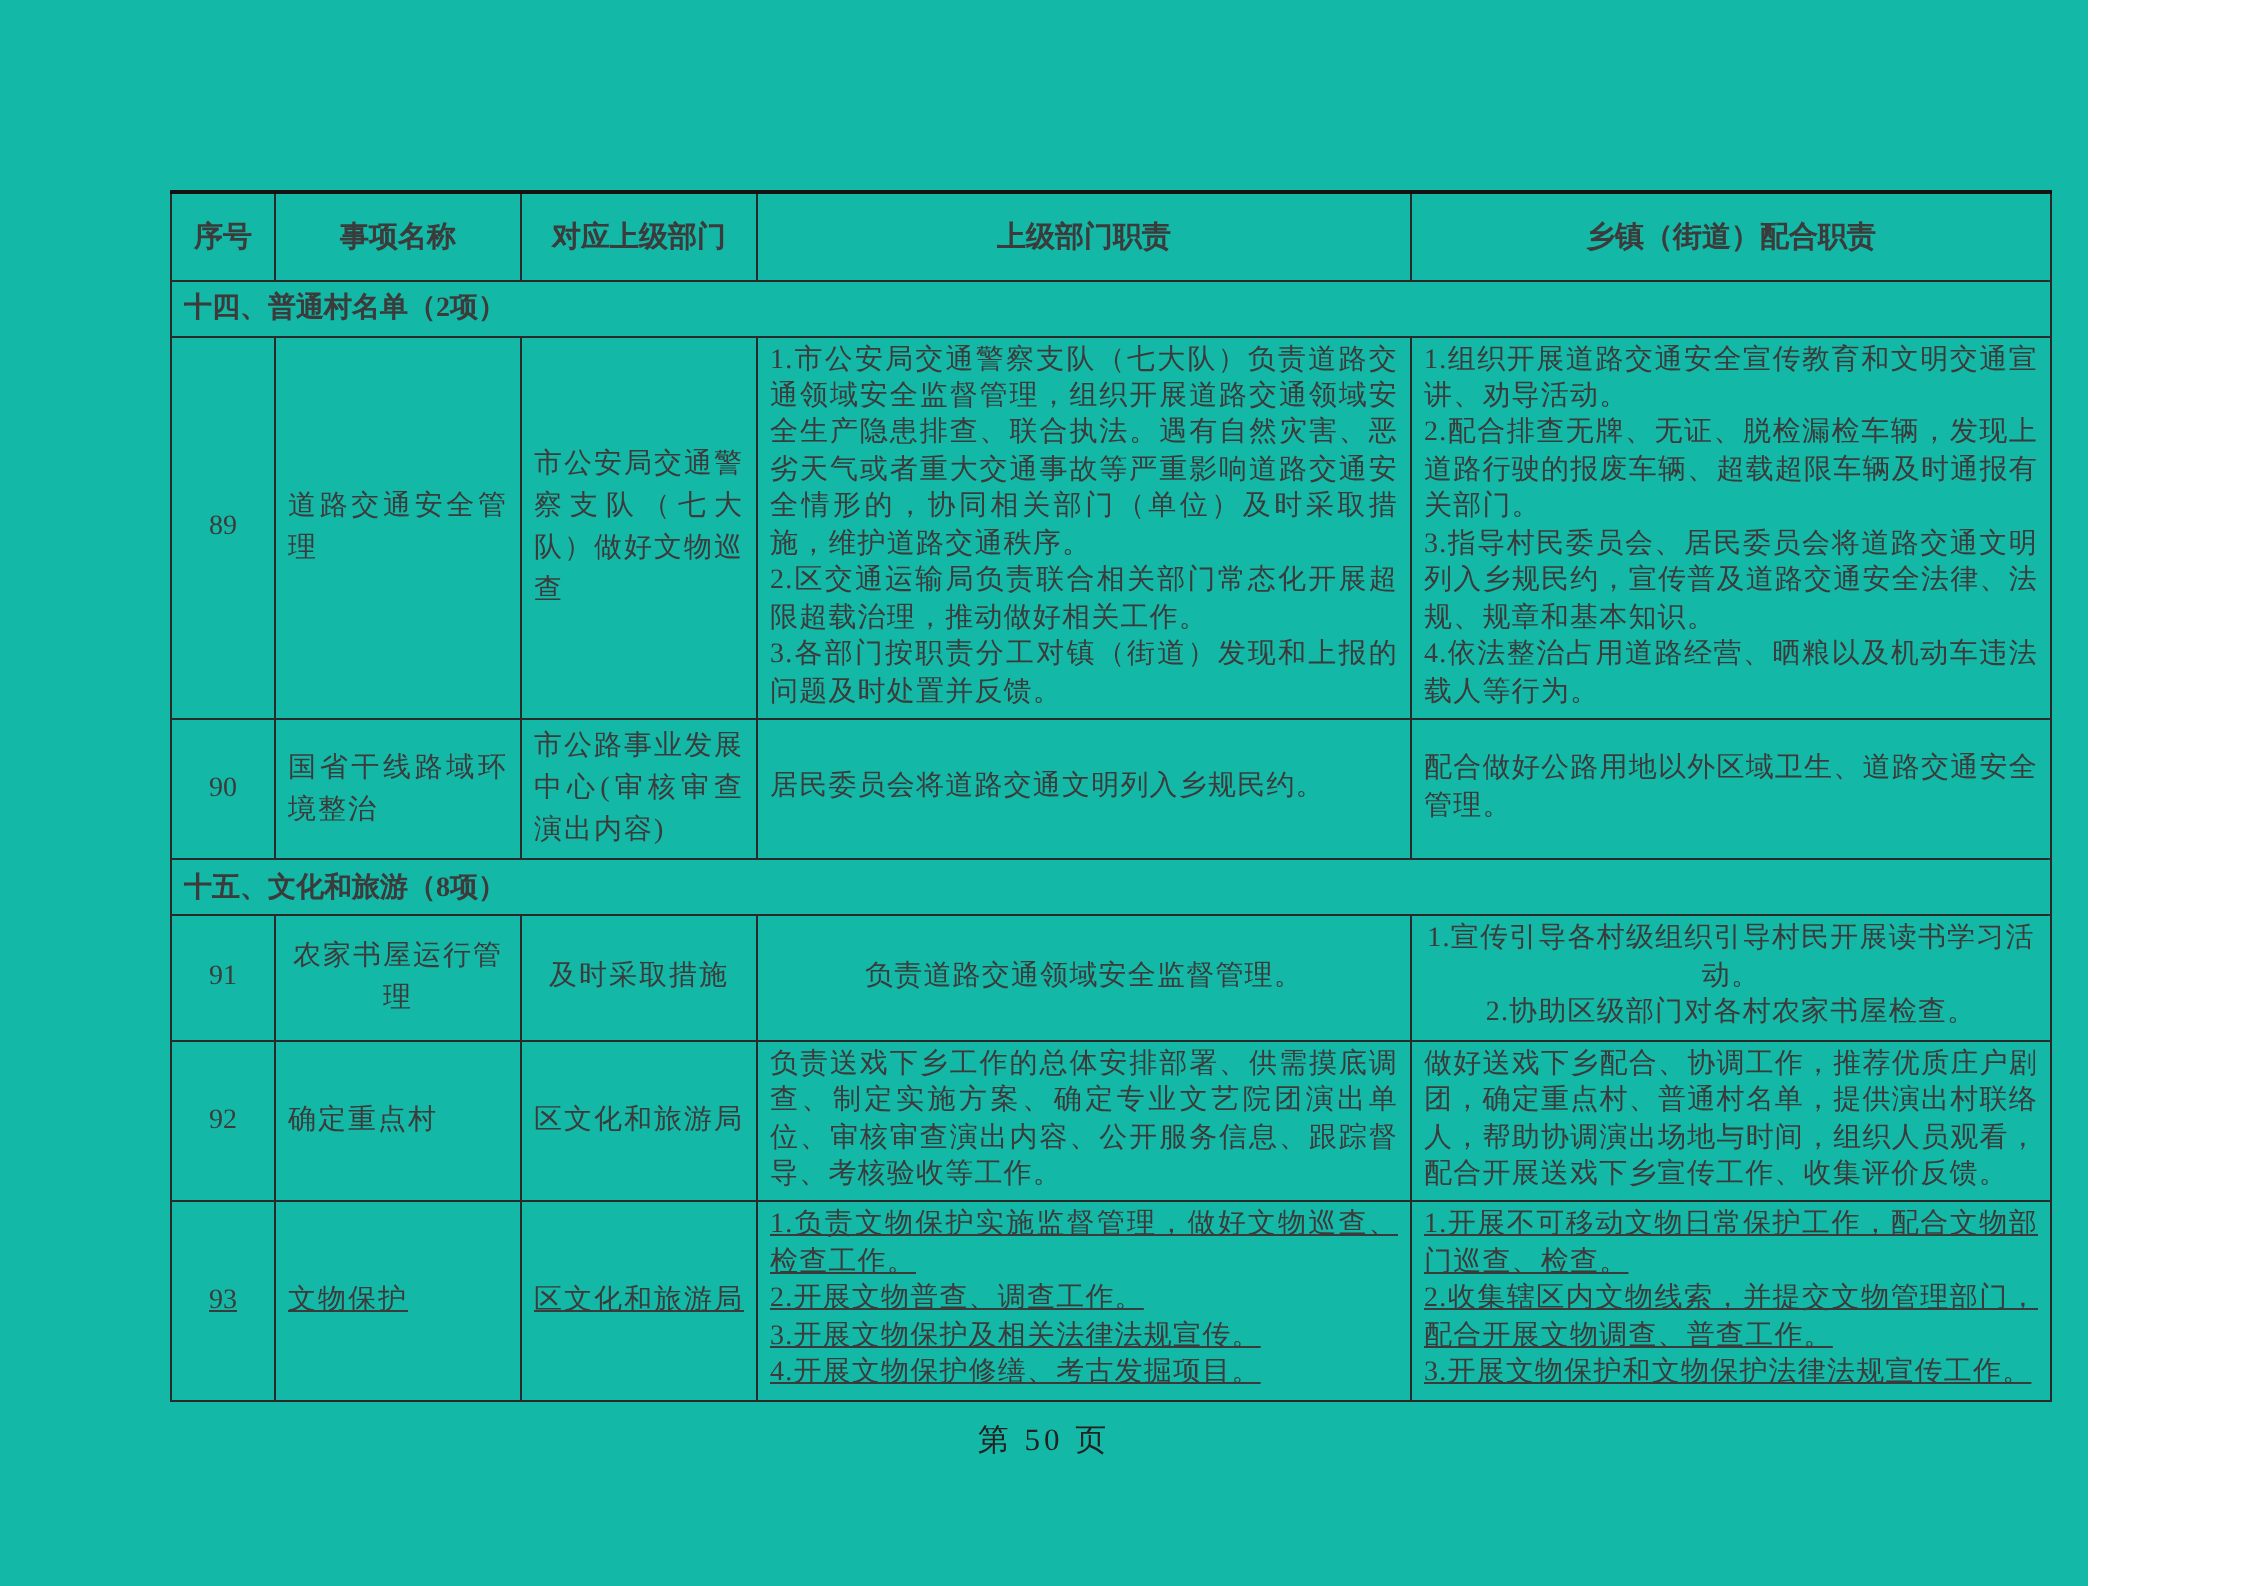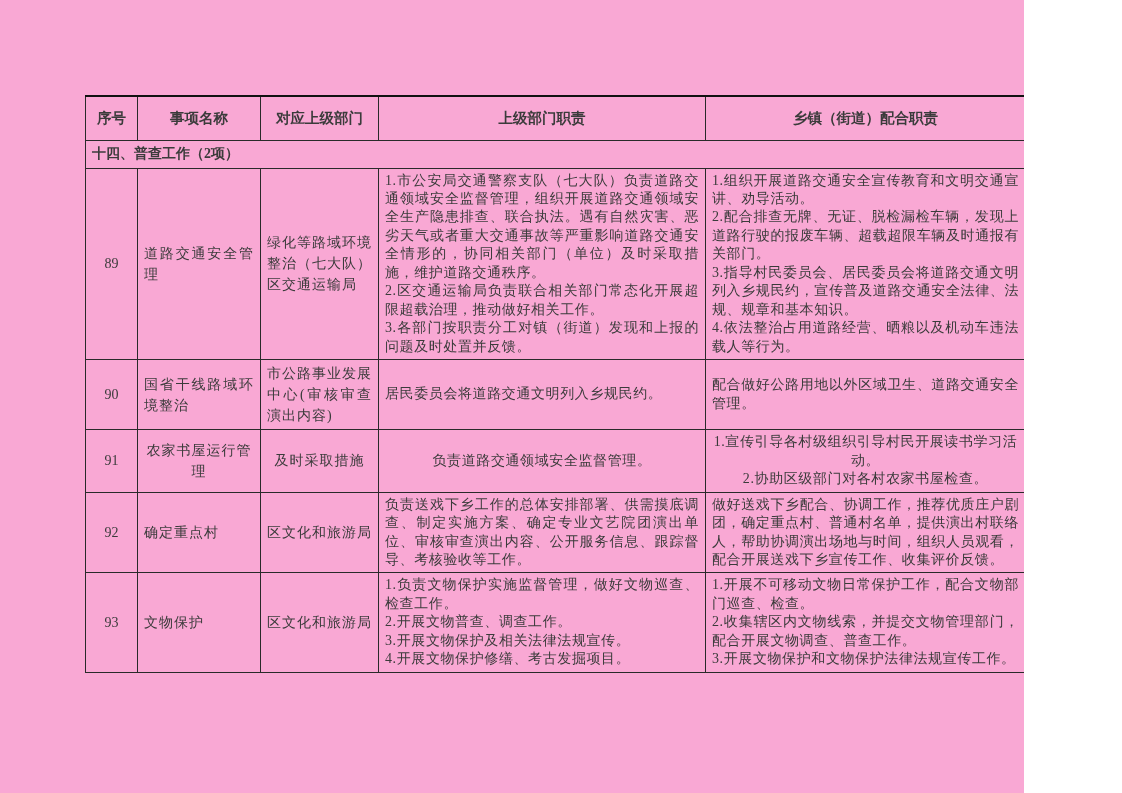--- a/index.html
+++ b/index.html
@@ -8,22 +8,23 @@
     background: #ffffff;
     width: 1122px;
     height: 793px;
     font-family: "Liberation Serif", "DejaVu Serif", serif;
     color: #3b3b3b;
   }
   .page {
     position: relative;
     width: 1024px;
     height: 793px;
-    background: #f9a8d4;
+    background: #14b8a6;
     overflow: hidden;
+    padding-left: 20px;
   }
   table.doc-table {
     position: absolute;
     left: 85px;
     top: 95px;
     width: 940px;
     border-collapse: collapse;
     table-layout: fixed;
     border: 1px solid #1f1f1f;
     border-top: 2px solid #111111;
@@ -64,21 +65,21 @@
     text-align: justify;
     white-space: pre-line;
     line-height: 1.32;
     letter-spacing: 0.6px;
     padding: 4px 6px;
   }
   tr.r-89 td { height: 185px; }
   tr.r-90 td { height: 65px; }
   tr.r-91 td { height: 50px; text-align: center; }
   tr.r-92 td { height: 77px; }
-  tr.r-93 td { height: 87px; }
+  tr.r-93 td { height: 87px; text-decoration: underline; }
   .page-footer {
     position: absolute;
     top: 710px;
     left: 0;
     width: 100%;
     text-align: center;
     font-size: 15.5px;
     color: #222222;
     letter-spacing: 2px;
   }
@@ -100,40 +101,43 @@
       <tr>
         <th>序号</th>
         <th>事项名称</th>
         <th>对应上级部门</th>
         <th>上级部门职责</th>
         <th>乡镇（街道）配合职责</th>
       </tr>
     </thead>
     <tbody>
       <tr>
-        <td class="section-cell" colspan="5">十四、普查工作（2项）</td>
+        <td class="section-cell" colspan="5">十四、普通村名单（2项）</td>
       </tr>
       <tr class="r-89">
         <td class="c-no">89</td>
         <td class="c-name">道路交通安全管理</td>
-        <td class="c-dept">绿化等路域环境整治（七大队）区交通运输局</td>
+        <td class="c-dept">市公安局交通警察支队（七大队）做好文物巡查</td>
         <td class="c-duty">1.市公安局交通警察支队（七大队）负责道路交通领域安全监督管理，组织开展道路交通领域安全生产隐患排查、联合执法。遇有自然灾害、恶劣天气或者重大交通事故等严重影响道路交通安全情形的，协同相关部门（单位）及时采取措施，维护道路交通秩序。
 2.区交通运输局负责联合相关部门常态化开展超限超载治理，推动做好相关工作。
 3.各部门按职责分工对镇（街道）发现和上报的问题及时处置并反馈。</td>
         <td class="c-duty">1.组织开展道路交通安全宣传教育和文明交通宣讲、劝导活动。
 2.配合排查无牌、无证、脱检漏检车辆，发现上道路行驶的报废车辆、超载超限车辆及时通报有关部门。
 3.指导村民委员会、居民委员会将道路交通文明列入乡规民约，宣传普及道路交通安全法律、法规、规章和基本知识。
 4.依法整治占用道路经营、晒粮以及机动车违法载人等行为。</td>
       </tr>
       <tr class="r-90">
         <td class="c-no">90</td>
         <td class="c-name">国省干线路域环境整治</td>
         <td class="c-dept">市公路事业发展中心(审核审查演出内容)</td>
         <td class="c-duty">居民委员会将道路交通文明列入乡规民约。</td>
         <td class="c-duty">配合做好公路用地以外区域卫生、道路交通安全管理。</td>
+      </tr>
+      <tr>
+        <td class="section-cell" colspan="5">十五、文化和旅游（8项）</td>
       </tr>
       <tr class="r-91">
         <td class="c-no">91</td>
         <td class="c-name">农家书屋运行管理</td>
         <td class="c-dept">及时采取措施</td>
         <td class="c-duty">负责道路交通领域安全监督管理。</td>
         <td class="c-duty">1.宣传引导各村级组织引导村民开展读书学习活动。
 2.协助区级部门对各村农家书屋检查。</td>
       </tr>
       <tr class="r-92">
@@ -151,14 +155,15 @@
 2.开展文物普查、调查工作。
 3.开展文物保护及相关法律法规宣传。
 4.开展文物保护修缮、考古发掘项目。</td>
         <td class="c-duty">1.开展不可移动文物日常保护工作，配合文物部门巡查、检查。
 2.收集辖区内文物线索，并提交文物管理部门，配合开展文物调查、普查工作。
 3.开展文物保护和文物保护法律法规宣传工作。</td>
       </tr>
     </tbody>
   </table>
 
+  <div class="page-footer">第 50 页</div>
 
 </div>
 
 </body></html>

